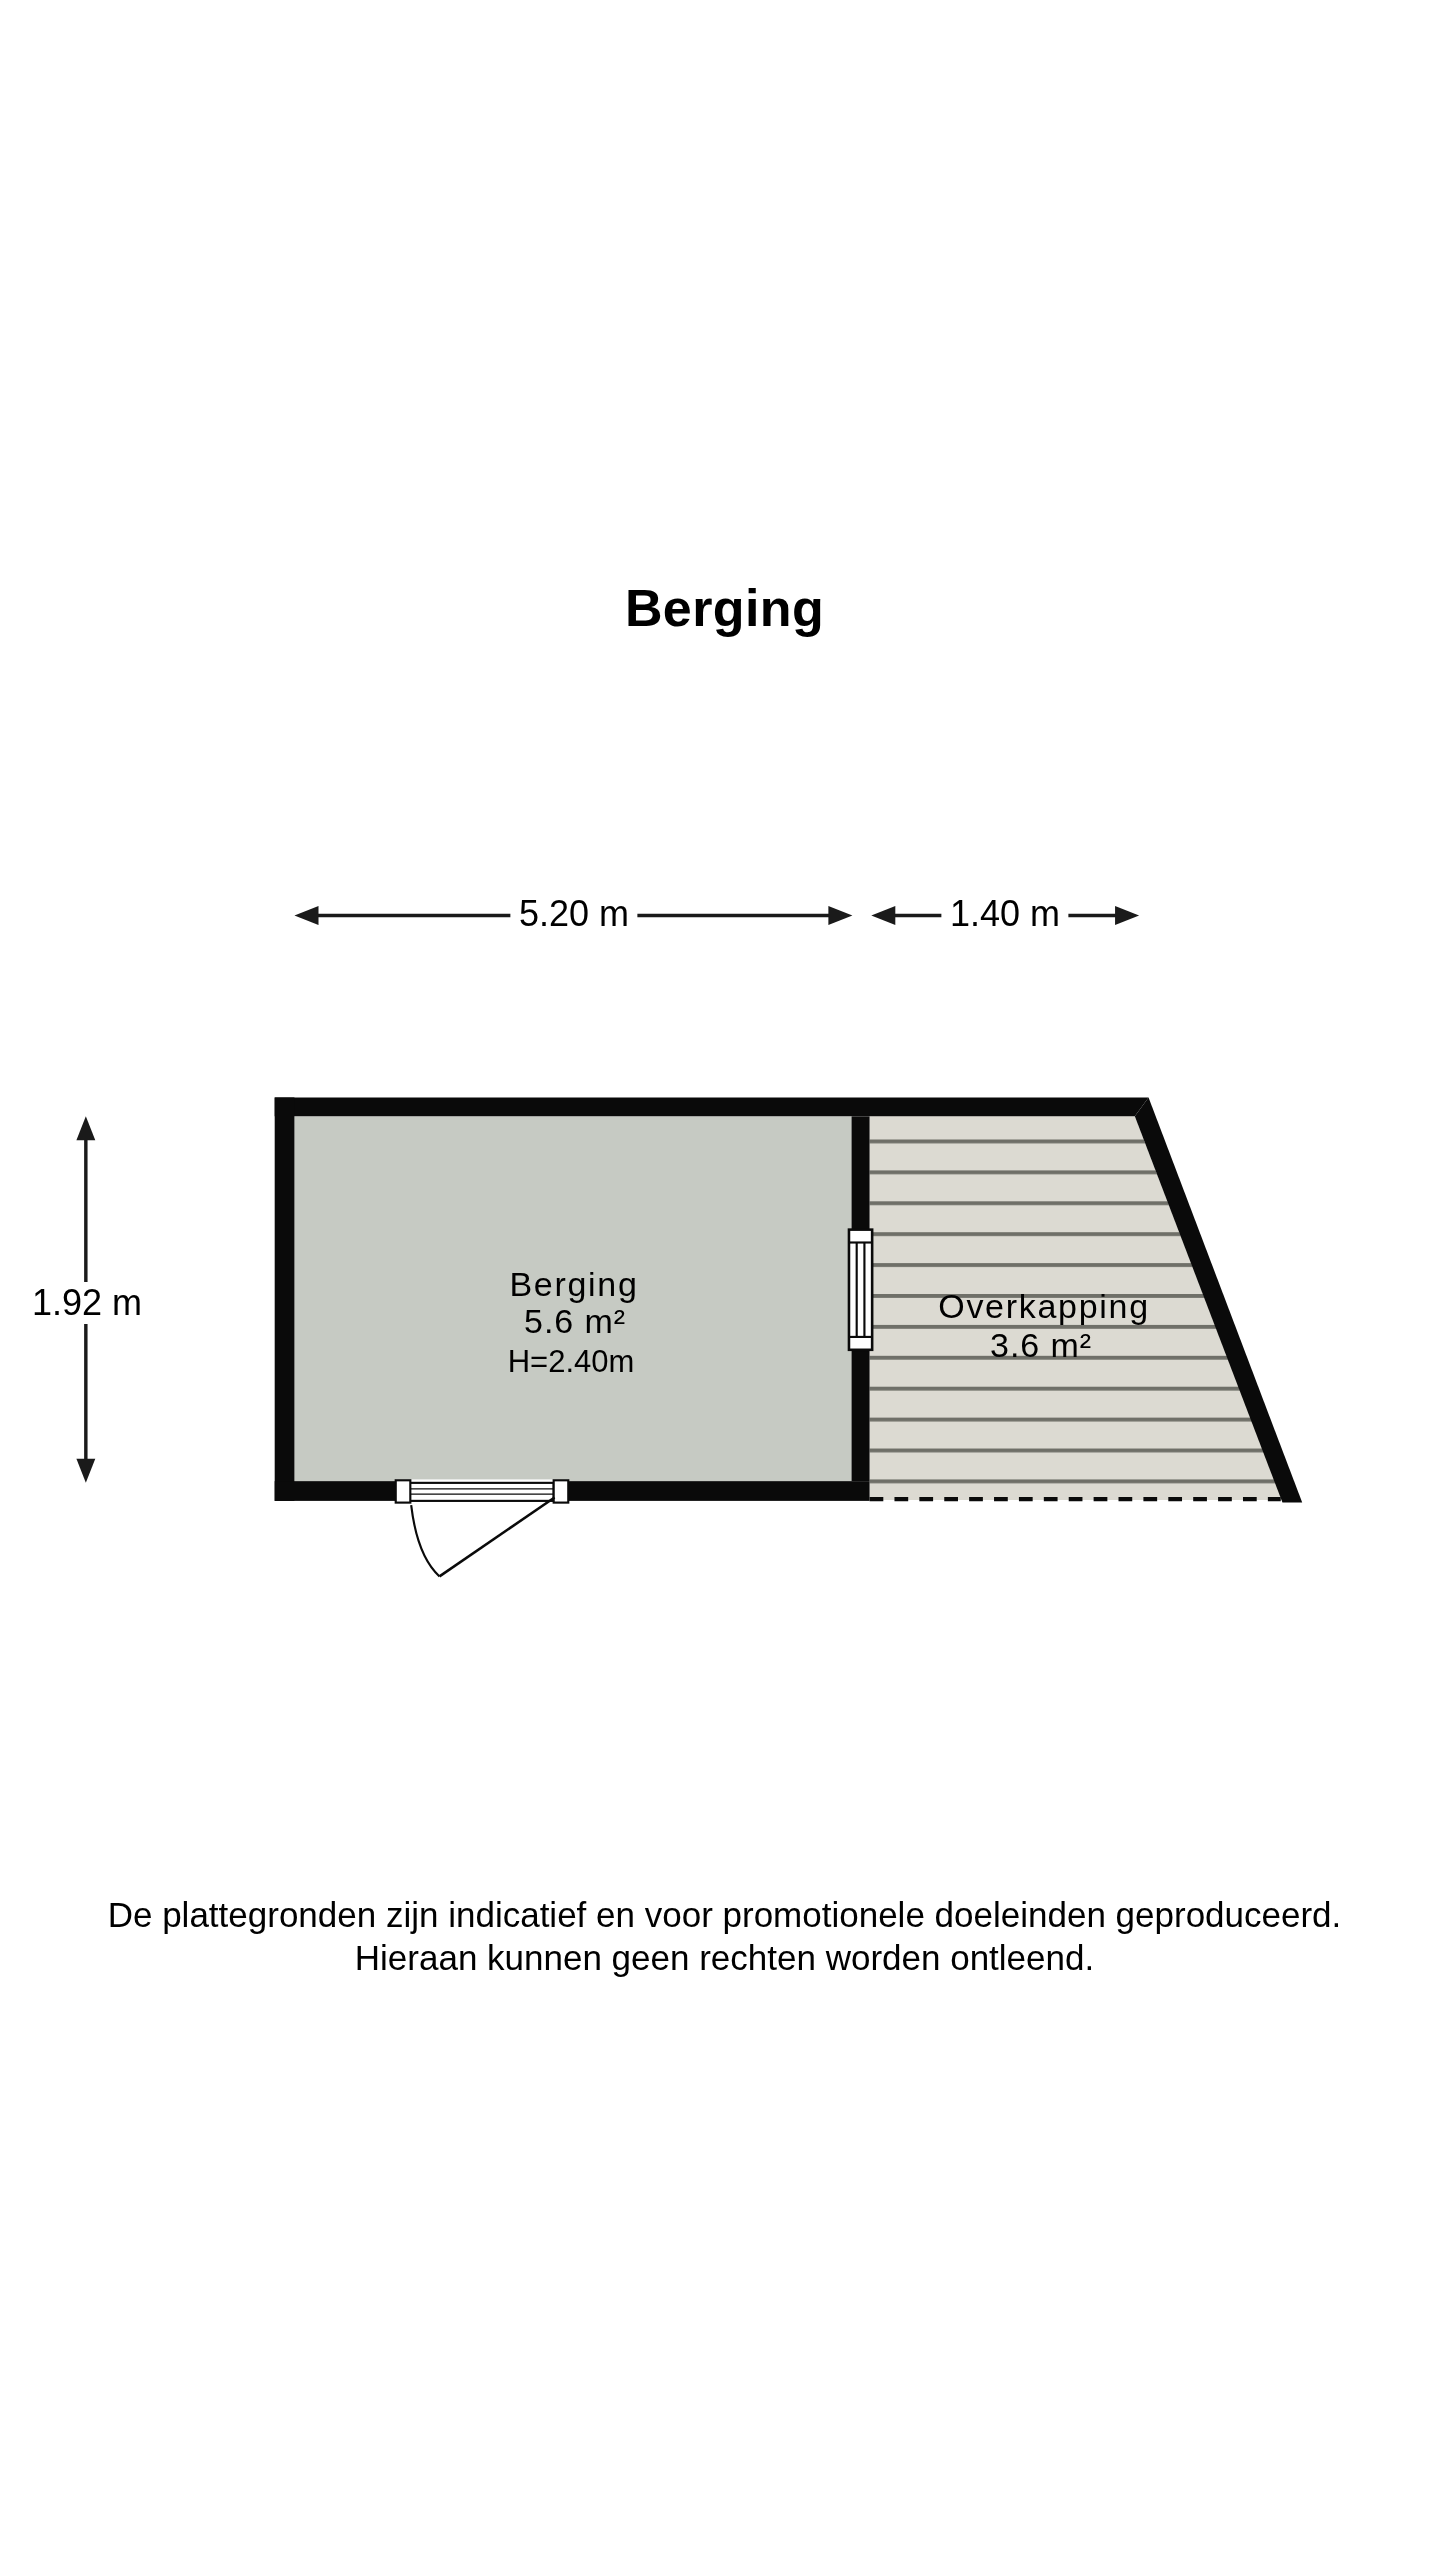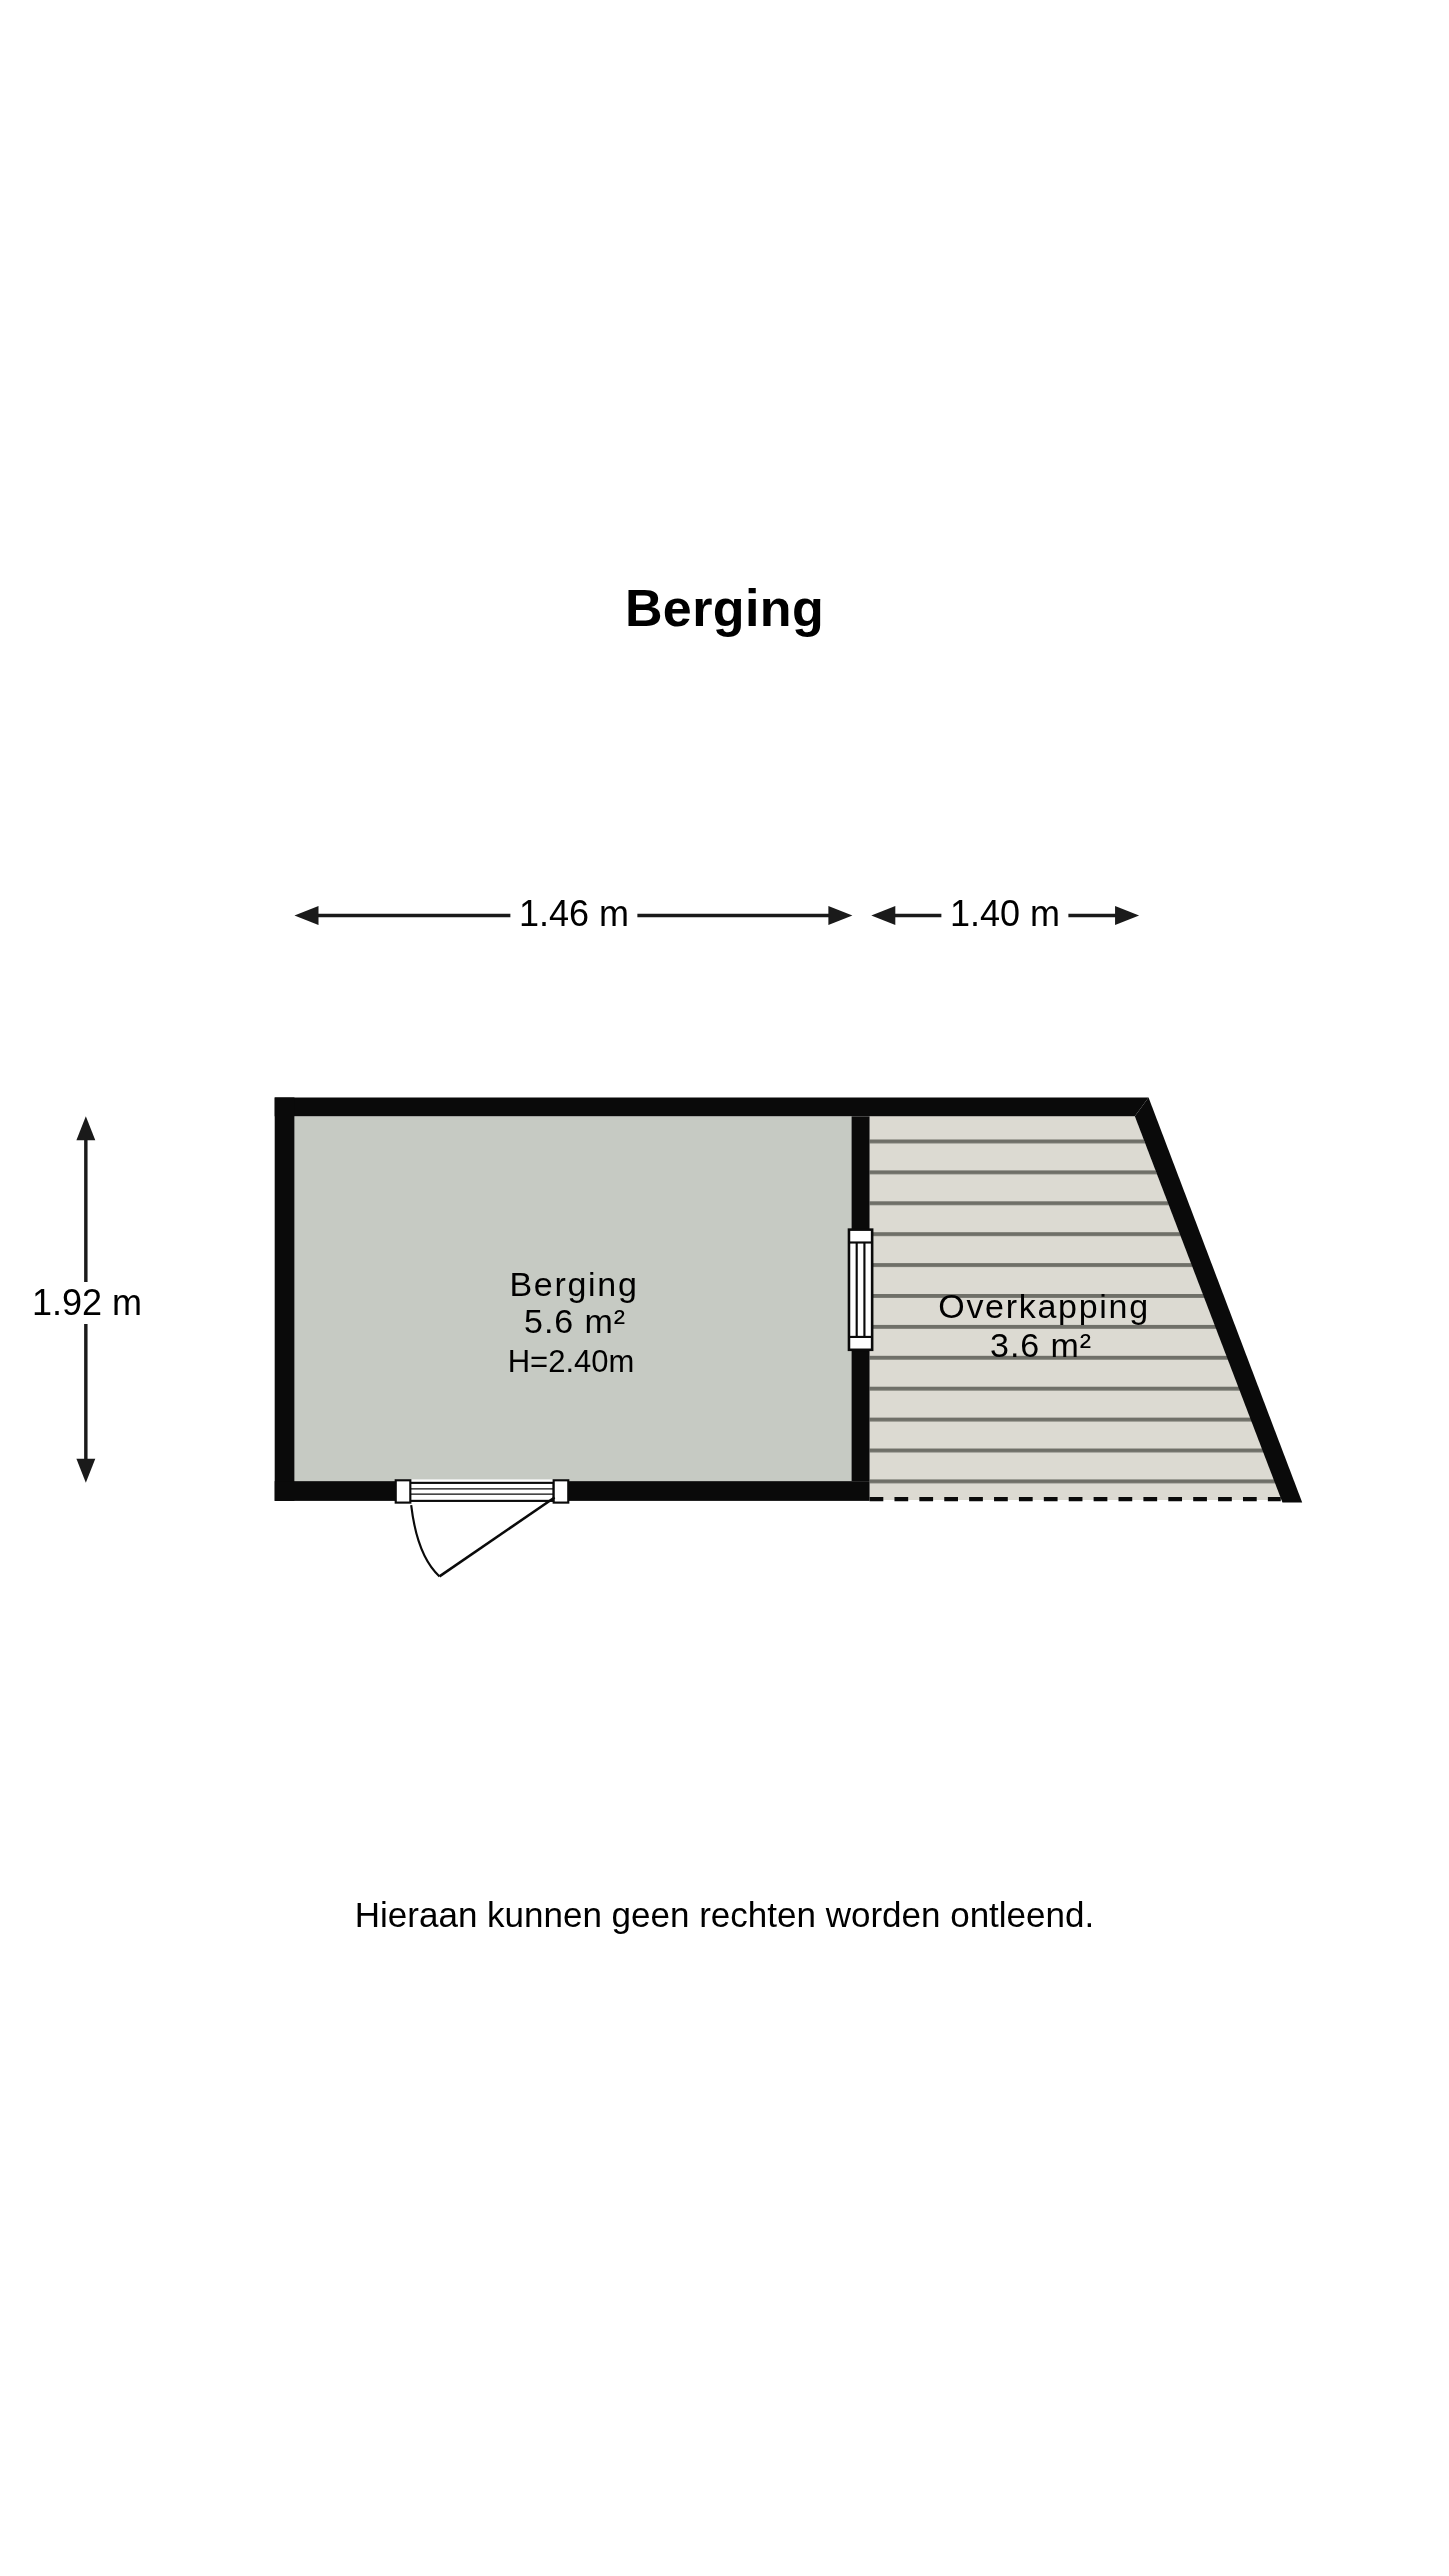--- a/index.html
+++ b/index.html
@@ -77,28 +77,29 @@
     <g fill="#1a1a1a">
       <polygon points="343,1066 371,1055 371,1077"></polygon>
       <polygon points="993,1066 965,1055 965,1077"></polygon>
       <polygon points="1015,1066 1043,1055 1043,1077"></polygon>
       <polygon points="1327,1066 1299,1055 1299,1077"></polygon>
       <polygon points="100,1300 89,1328 111,1328"></polygon>
       <polygon points="100,1727 89,1699 111,1699"></polygon>
     </g>
   </svg>
 
-  <div class="lbl dim" style="left:574px;top:914px;">1.46 m</div>
+  <div class="lbl dim" style="left:574px;top:914px;">5.20 m</div>
   <div class="lbl dim" style="left:1005px;top:914px;">1.40 m</div>
   <div class="lbl dim" style="left:87px;top:1303px;">1.92 m</div>
 
   <div class="lbl room-name" style="left:574px;top:1284px;">Berging</div>
   <div class="lbl room-area" style="left:575px;top:1321px;text-align:right;">5.6 m²</div>
   <div class="lbl room-height" style="left:571px;top:1362px;">H=2.40m</div>
   <div class="lbl room-name" style="left:1044px;top:1306px;">Overkapping</div>
   <div class="lbl room-area" style="left:1041px;top:1345px;">3.6 m²</div>
 
   <div class="footer">
+    <div>De plattegronden zijn indicatief en voor promotionele doeleinden geproduceerd.</div>
     <div>Hieraan kunnen geen rechten worden ontleend.</div>
   </div>
 
 </div>
 
 
 </body></html>

